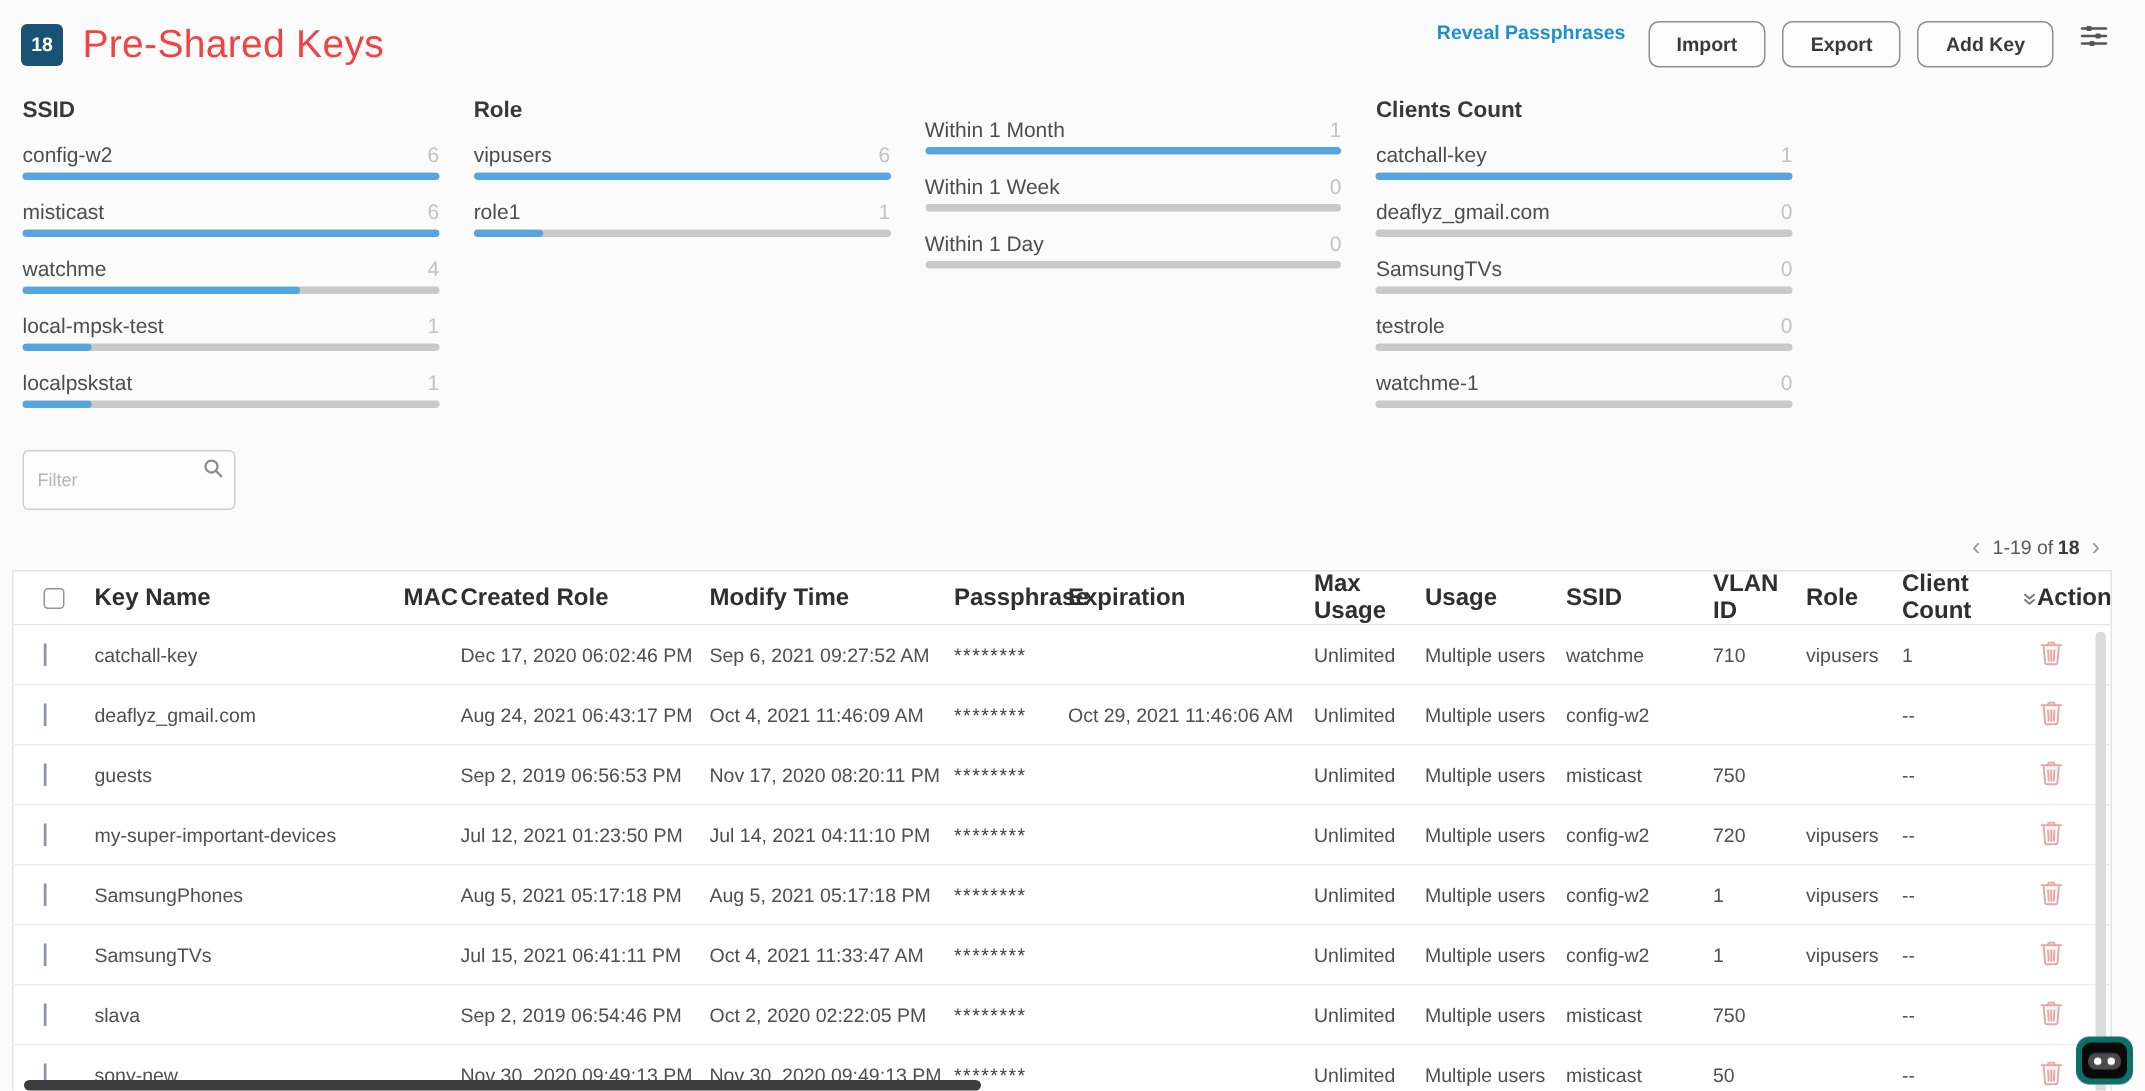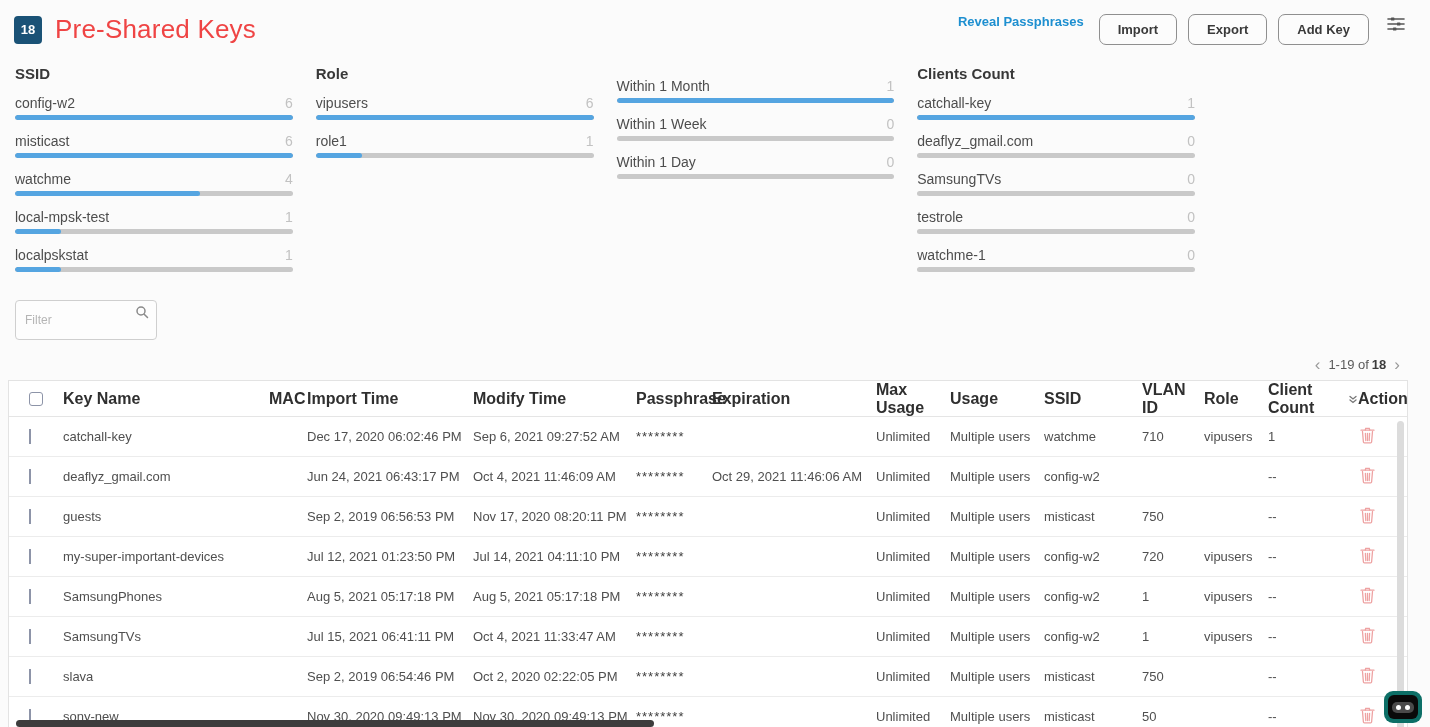--- a/index.html
+++ b/index.html
@@ -315,21 +315,21 @@
   <span class="page-chevron">›</span>
 </div>
 
 <section class="table-card">
   <div class="grid-row thead">
     <div class="th">
         <span class="checkbox"></span>
       </div>
     <div class="th">Key Name</div>
     <div class="th">MAC</div>
-    <div class="th">Import Time</div>
+    <div class="th">Created Role</div>
     <div class="th">Modify Time</div>
     <div class="th">Passphrase</div>
     <div class="th">Expiration</div>
     <div class="th">Max Usage</div>
     <div class="th">Usage</div>
     <div class="th">SSID</div>
     <div class="th">VLAN ID</div>
     <div class="th">Role</div>
     <div class="th">
       <span>Client Count</span>
@@ -372,21 +372,21 @@
               </svg>
             </span>
           </button>
         </div>
       </div>
 
       <div class="grid-row trow">
         <div class="cell"><span class="checkbox"></span></div>
         <div class="cell">deaflyz_gmail.com</div>
         <div class="cell"></div>
-        <div class="cell">Jun 24, 2021 06:43:17 PM</div>
+        <div class="cell">Aug 24, 2021 06:43:17 PM</div>
         <div class="cell">Oct 4, 2021 11:46:09 AM</div>
         <div class="cell passphrase-cell">********</div>
         <div class="cell">Oct 29, 2021 11:46:06 AM</div>
         <div class="cell">Unlimited</div>
         <div class="cell">Multiple users</div>
         <div class="cell">config-w2</div>
         <div class="cell"></div>
         <div class="cell"></div>
         <div class="cell">--</div>
         <div class="cell">

